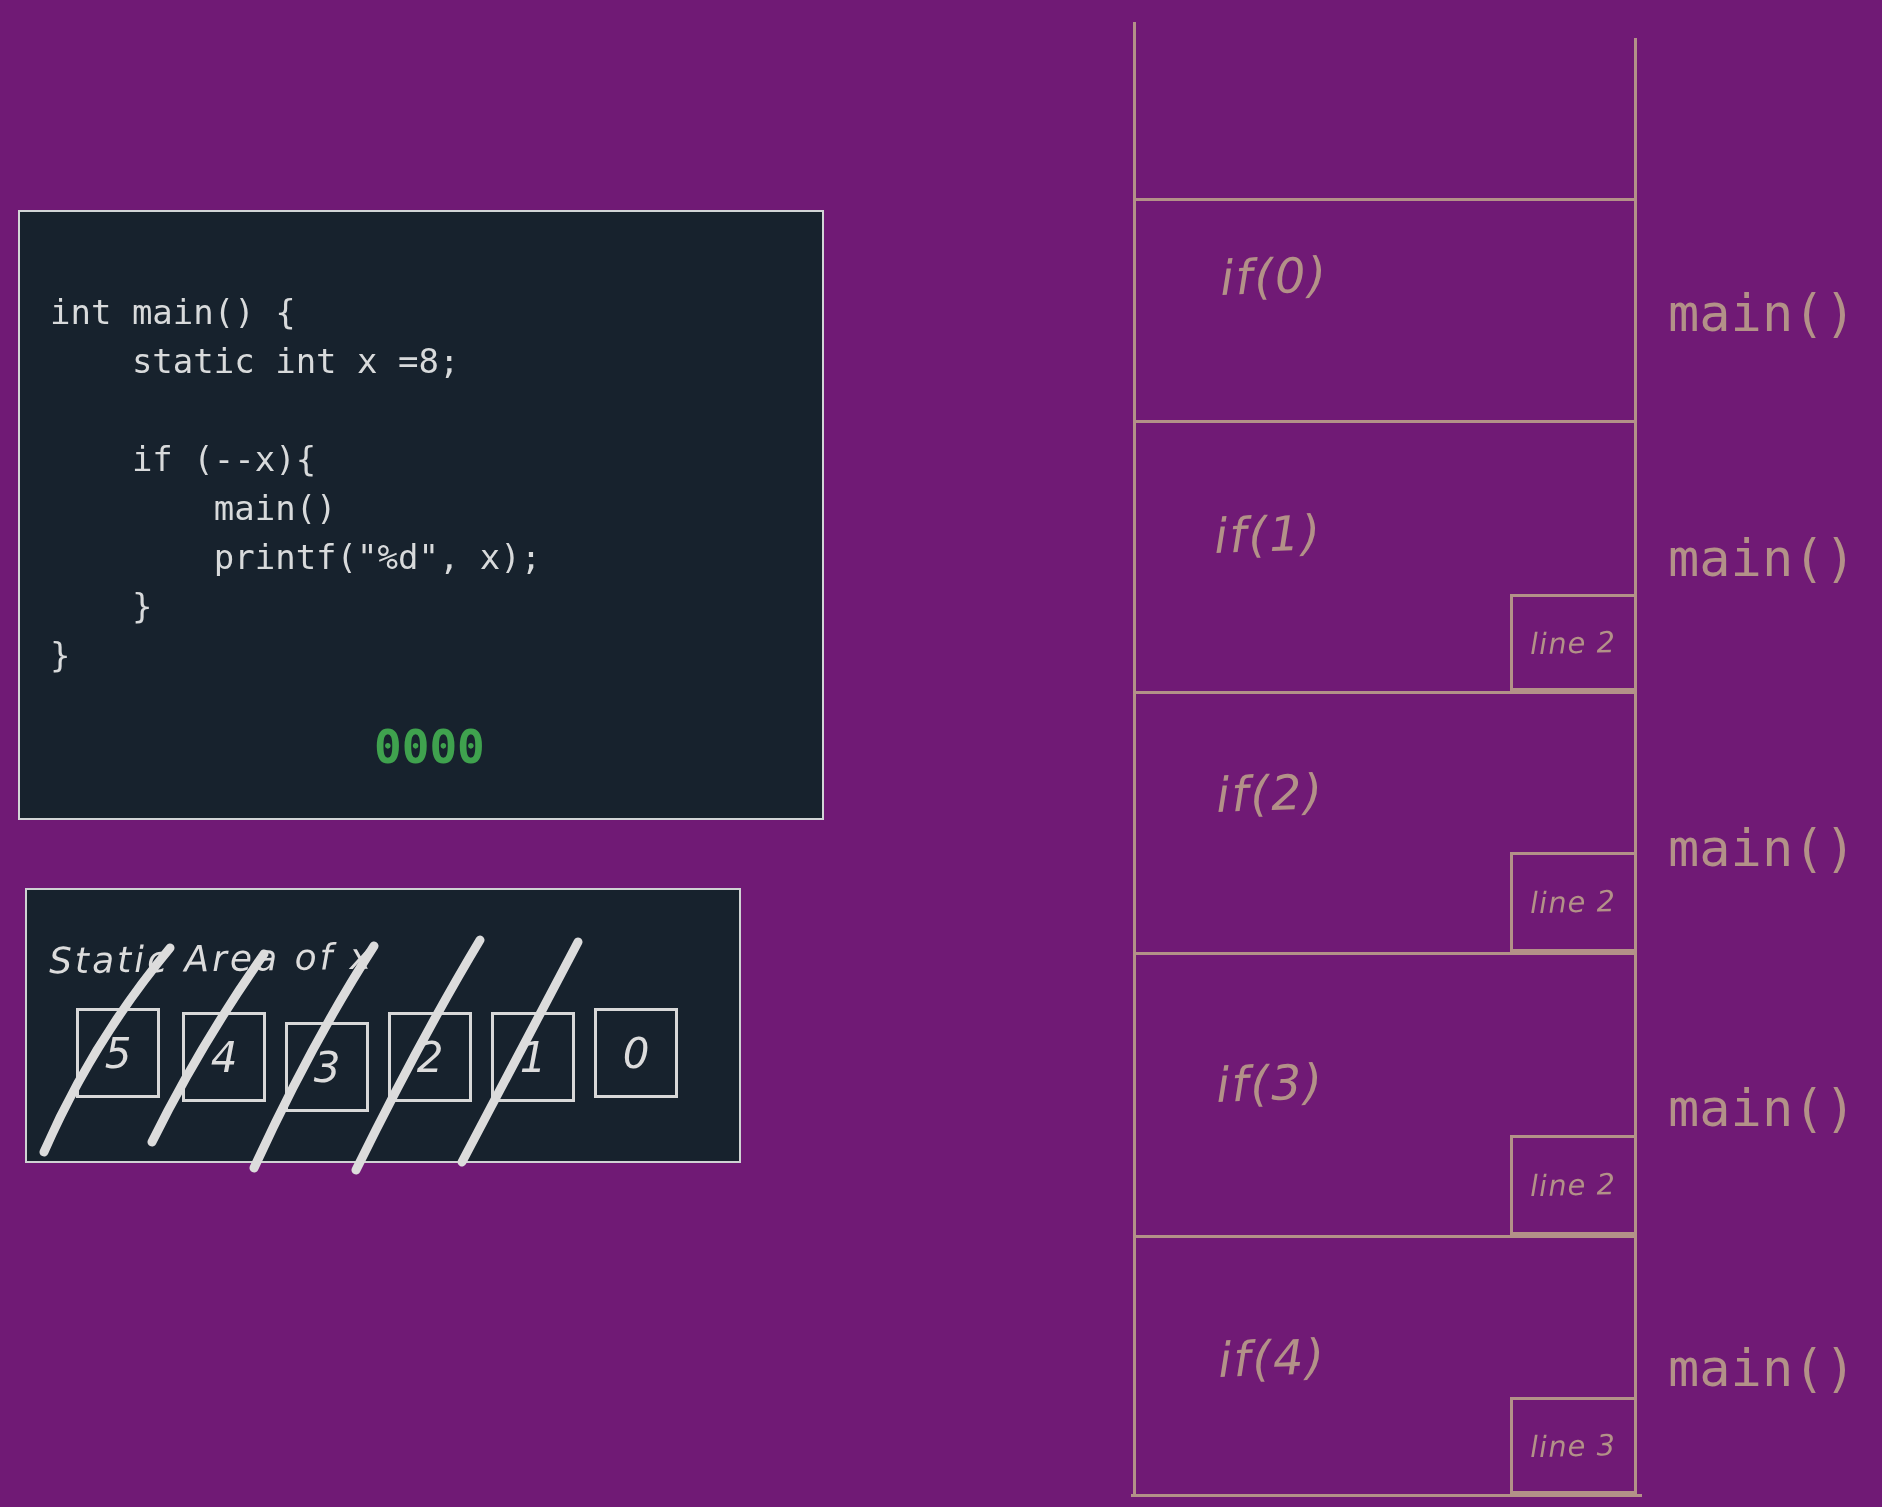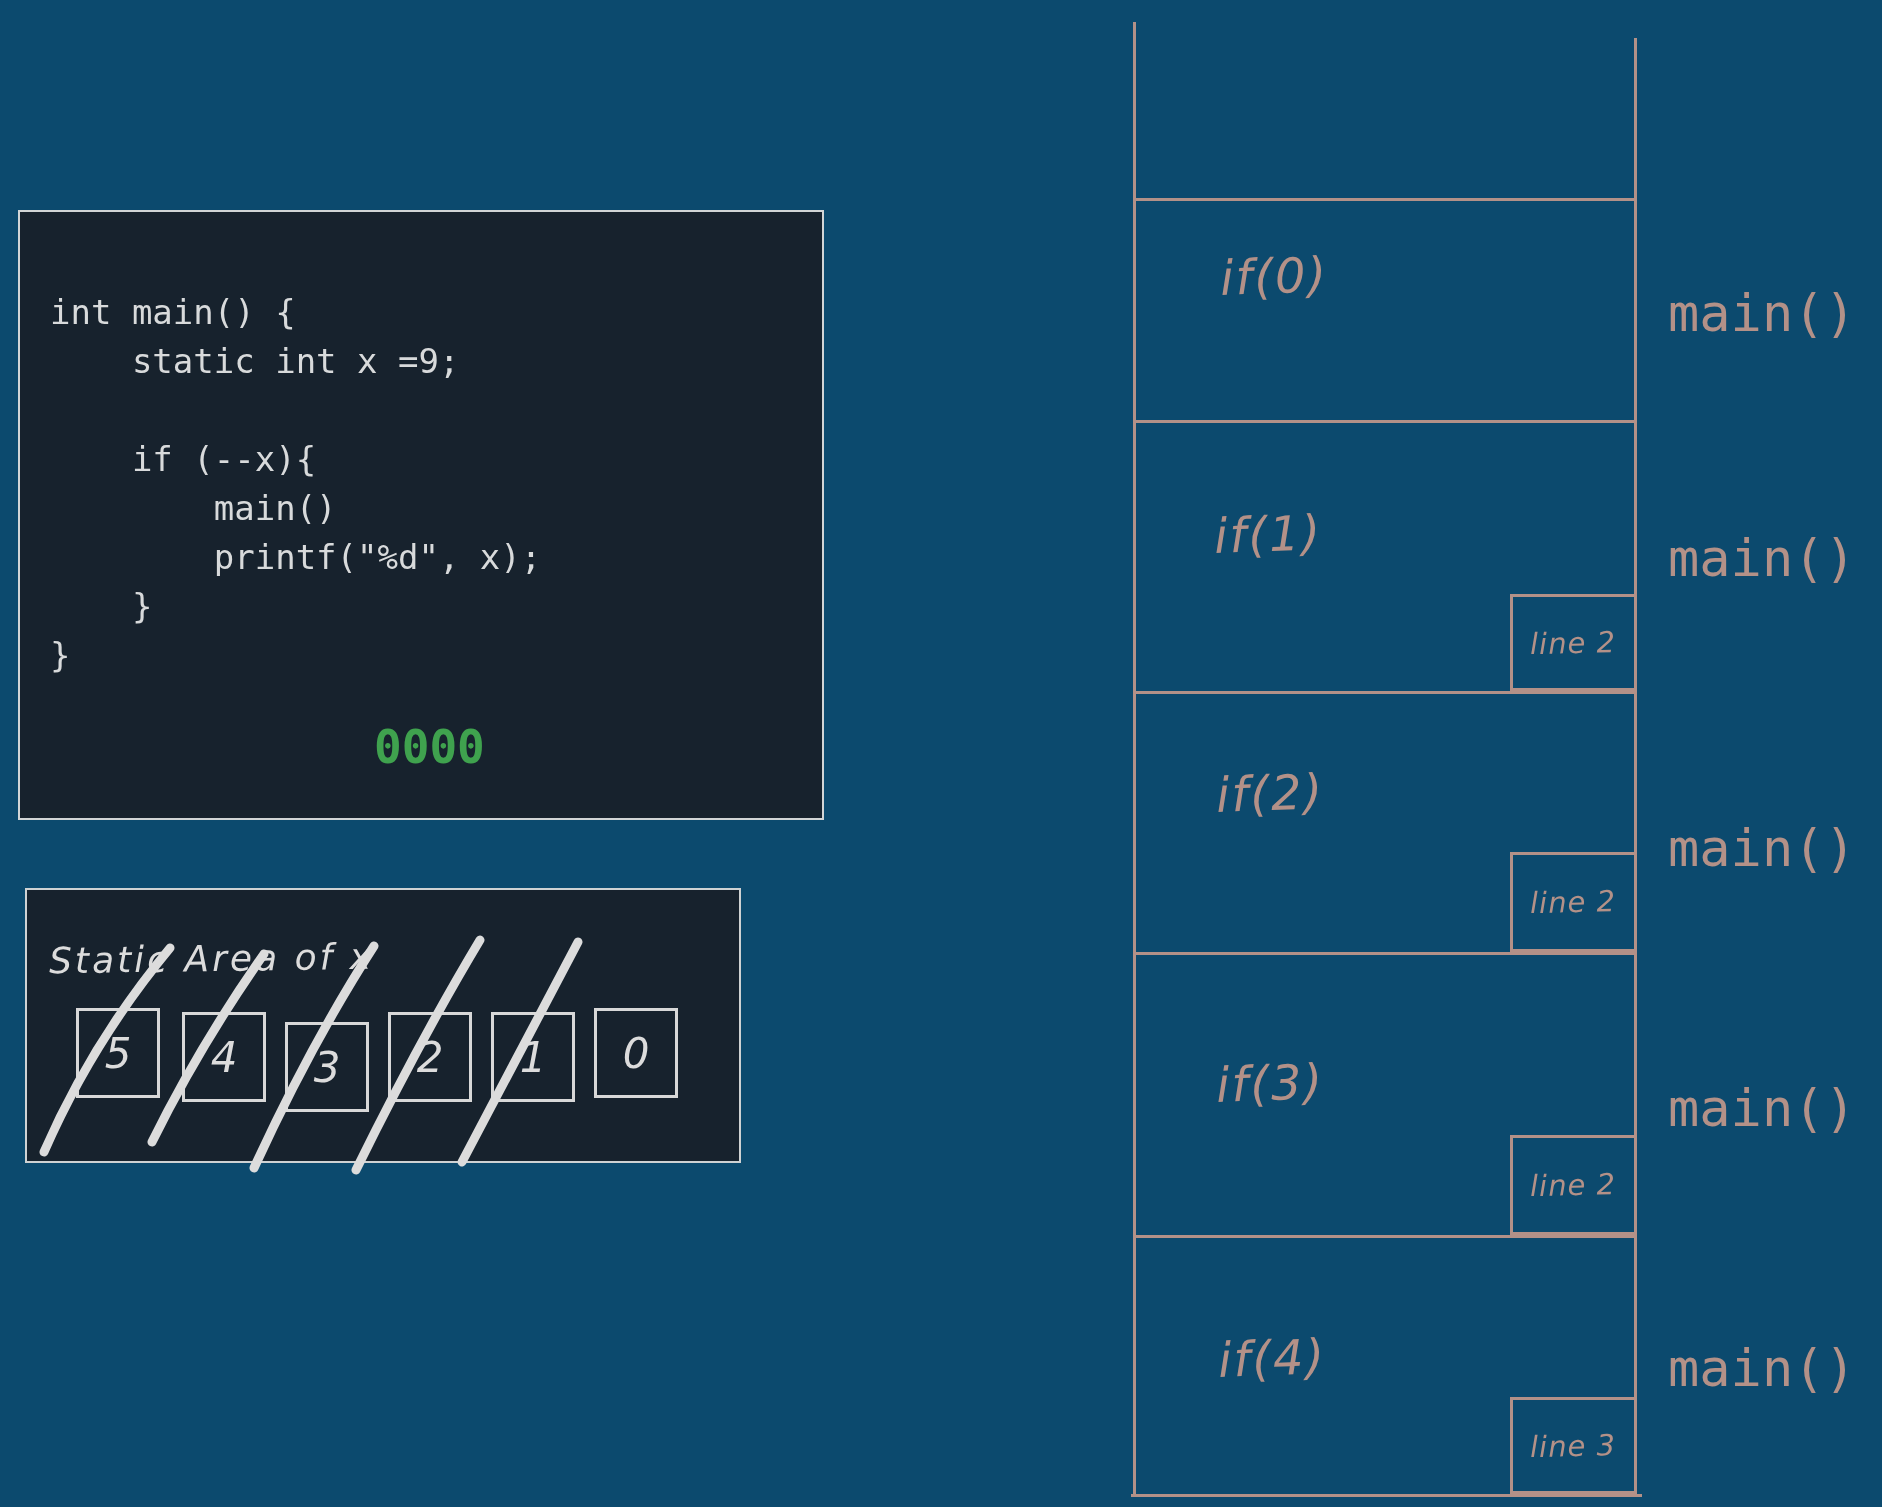--- a/index.html
+++ b/index.html
@@ -1,16 +1,16 @@
 <!DOCTYPE html>
 <html><head>
 <meta charset="utf-8">
 <style>
   html,body{margin:0;padding:0;background:#000;}
-  .page{position:relative;width:1882px;height:1507px;background:#0c4a6e;overflow:hidden;
+  .page{position:relative;width:1882px;height:1507px;background:#701a75;overflow:hidden;
         font-family:"DejaVu Sans",sans-serif;}
 
   
   .code-box{position:absolute;left:18px;top:210px;width:802px;height:606px;
             background:#17222d;border:2px solid #d2d5d6;}
   .code-pre{margin:0;padding:76px 0 0 30px;font-family:"DejaVu Sans Mono",monospace;
             font-size:34px;line-height:49px;color:#d8dadb;}
   .code-line{white-space:pre;height:49px;}
   .program-output{position:absolute;left:354px;top:508px;
                   font-family:"DejaVu Sans Mono",monospace;font-size:46px;
@@ -40,21 +40,21 @@
             display:flex;align-items:center;justify-content:center;}
   .line-box span{font-size:29px;color:#b39188;font-style:italic;letter-spacing:1px;
                  transform:rotate(-1.5deg);}
 </style>
 </head>
 <body>
 
 <div class="page">
 
   <section class="code-box">
-    <pre class="code-pre"><div class="code-line">int main() {</div><div class="code-line">    static int x =9;</div><div class="code-line"></div><div class="code-line">    if (--x){</div><div class="code-line">        main()</div><div class="code-line">        printf("%d", x);</div><div class="code-line">    }</div><div class="code-line">}</div></pre>
+    <pre class="code-pre"><div class="code-line">int main() {</div><div class="code-line">    static int x =8;</div><div class="code-line"></div><div class="code-line">    if (--x){</div><div class="code-line">        main()</div><div class="code-line">        printf("%d", x);</div><div class="code-line">    }</div><div class="code-line">}</div></pre>
     <div class="program-output">0000</div>
   </section>
 
   <section class="static-box">
     <div class="static-title">Static Area of x</div>
     <div class="cell" style="left:49px;top:118px;">
         <span>5</span>
       </div>
     <div class="cell" style="left:155px;top:122px;">
         <span>4</span>

